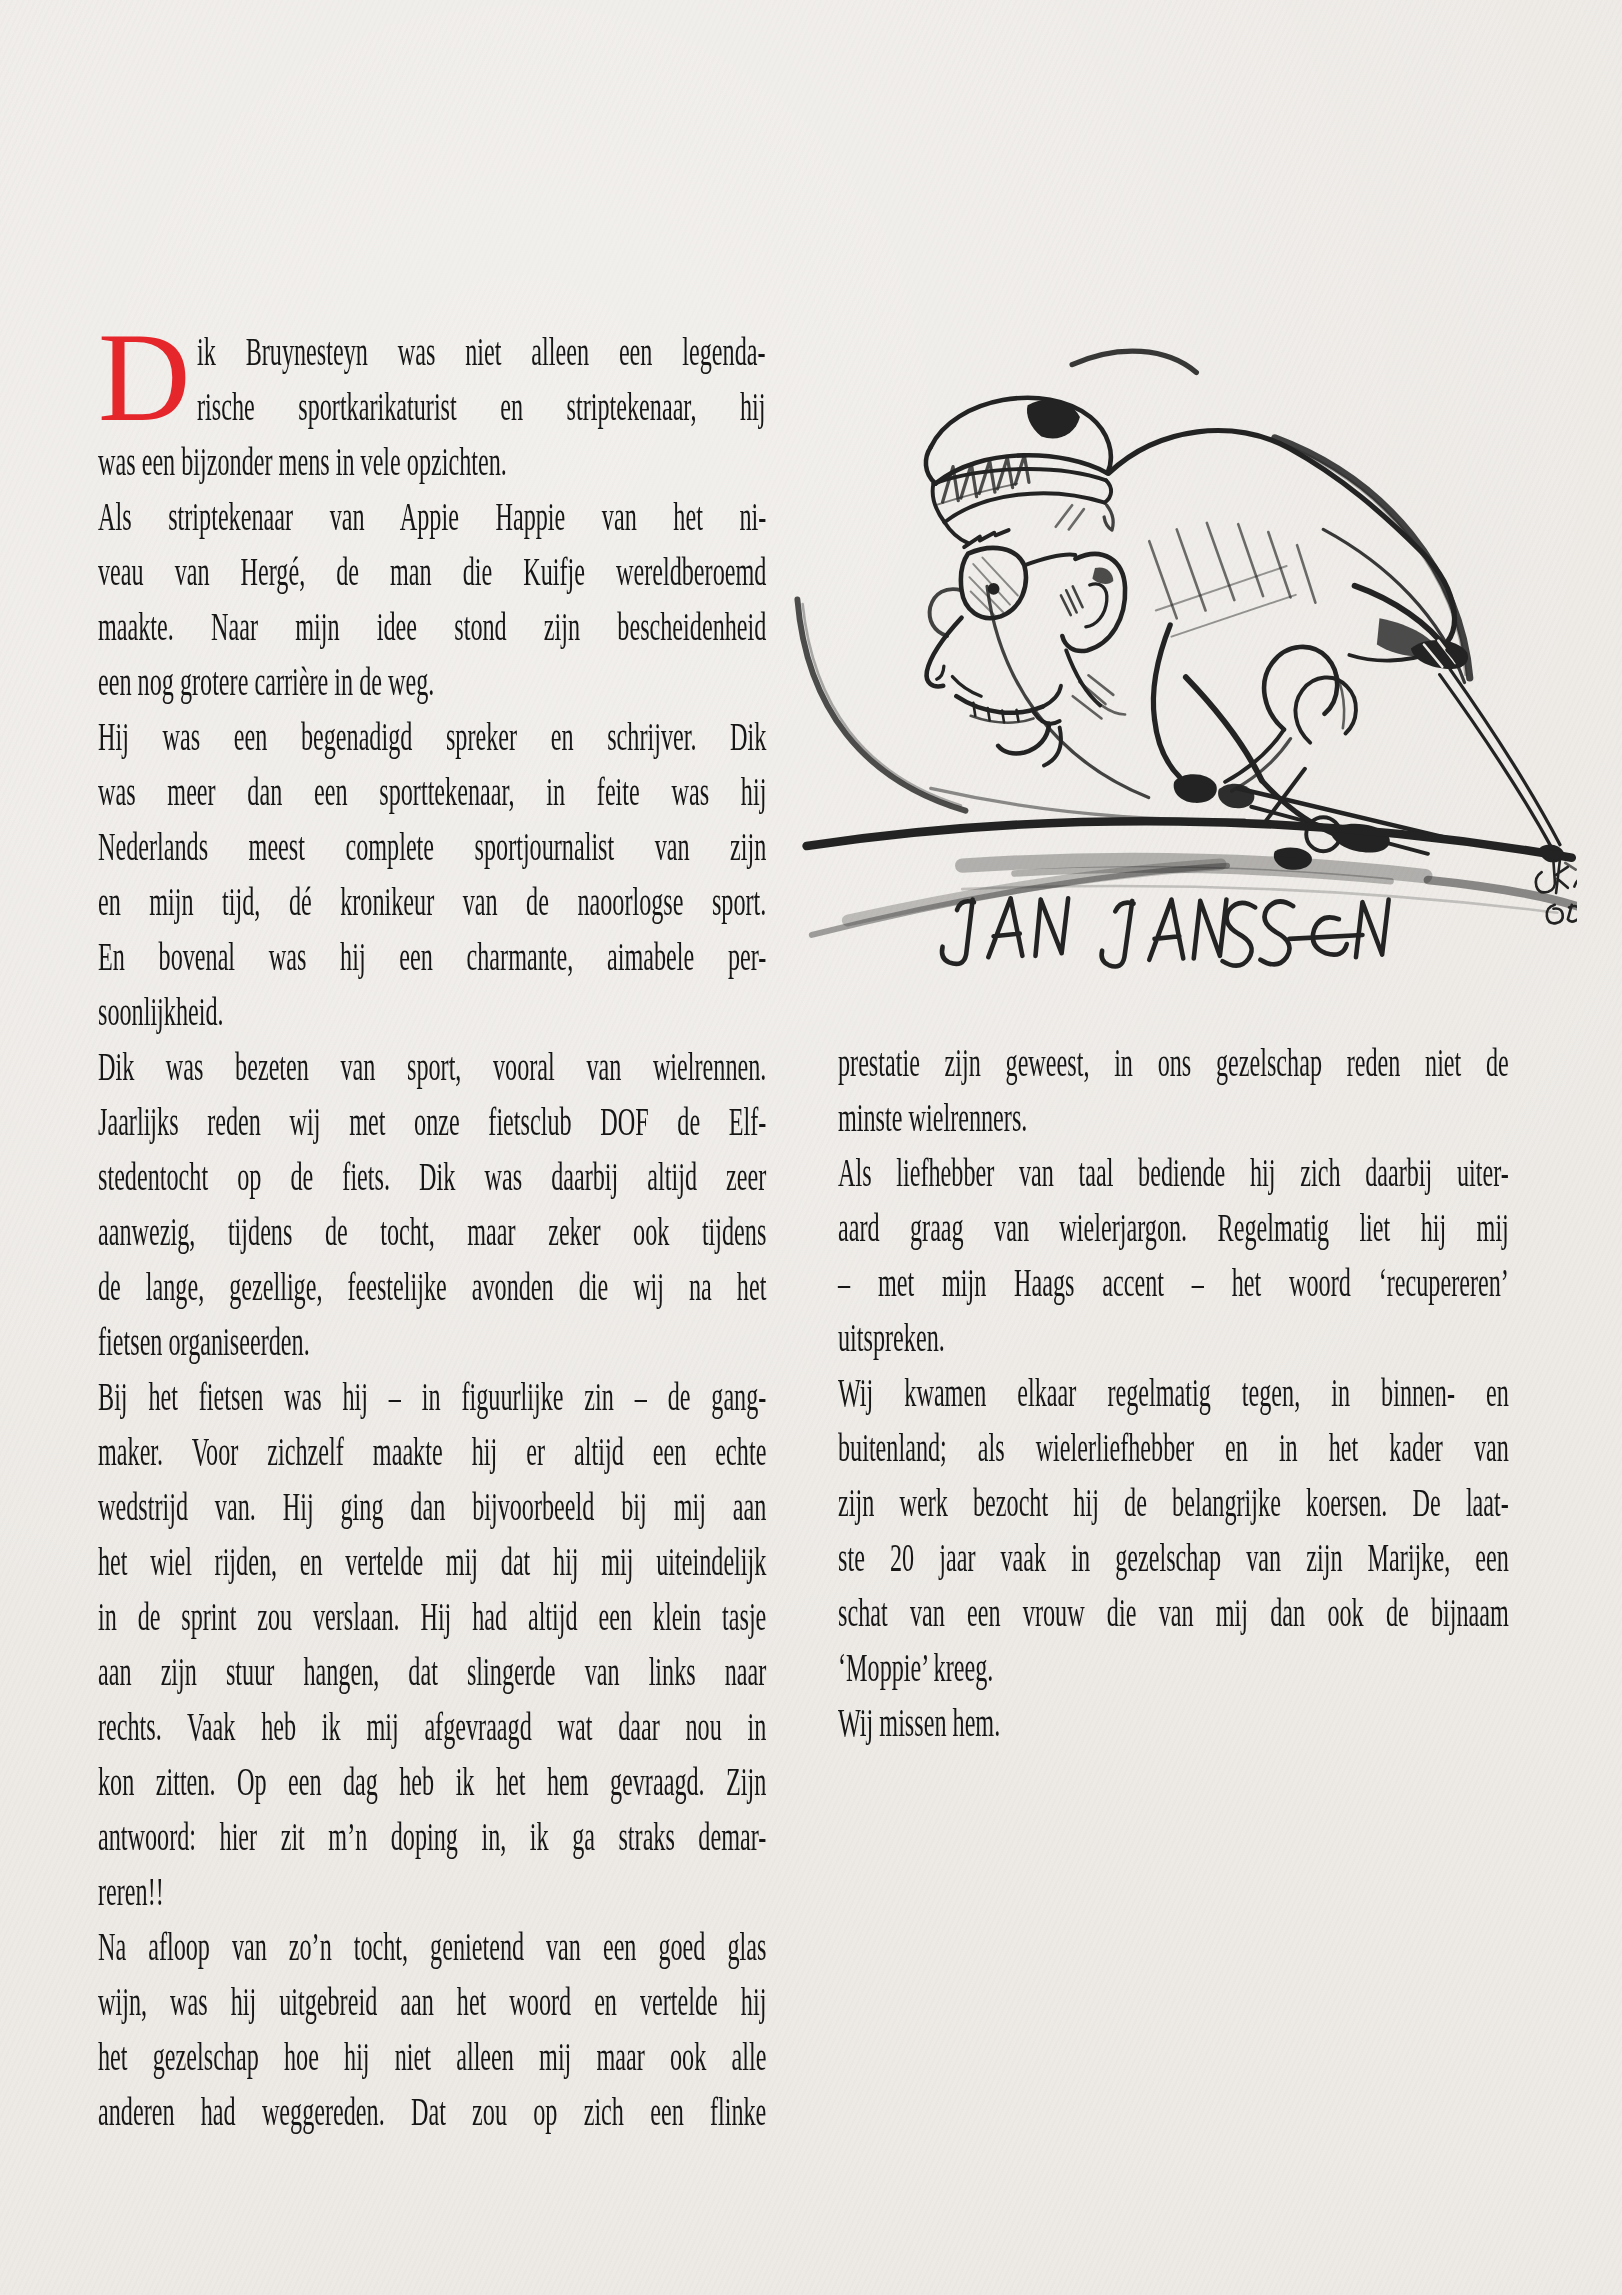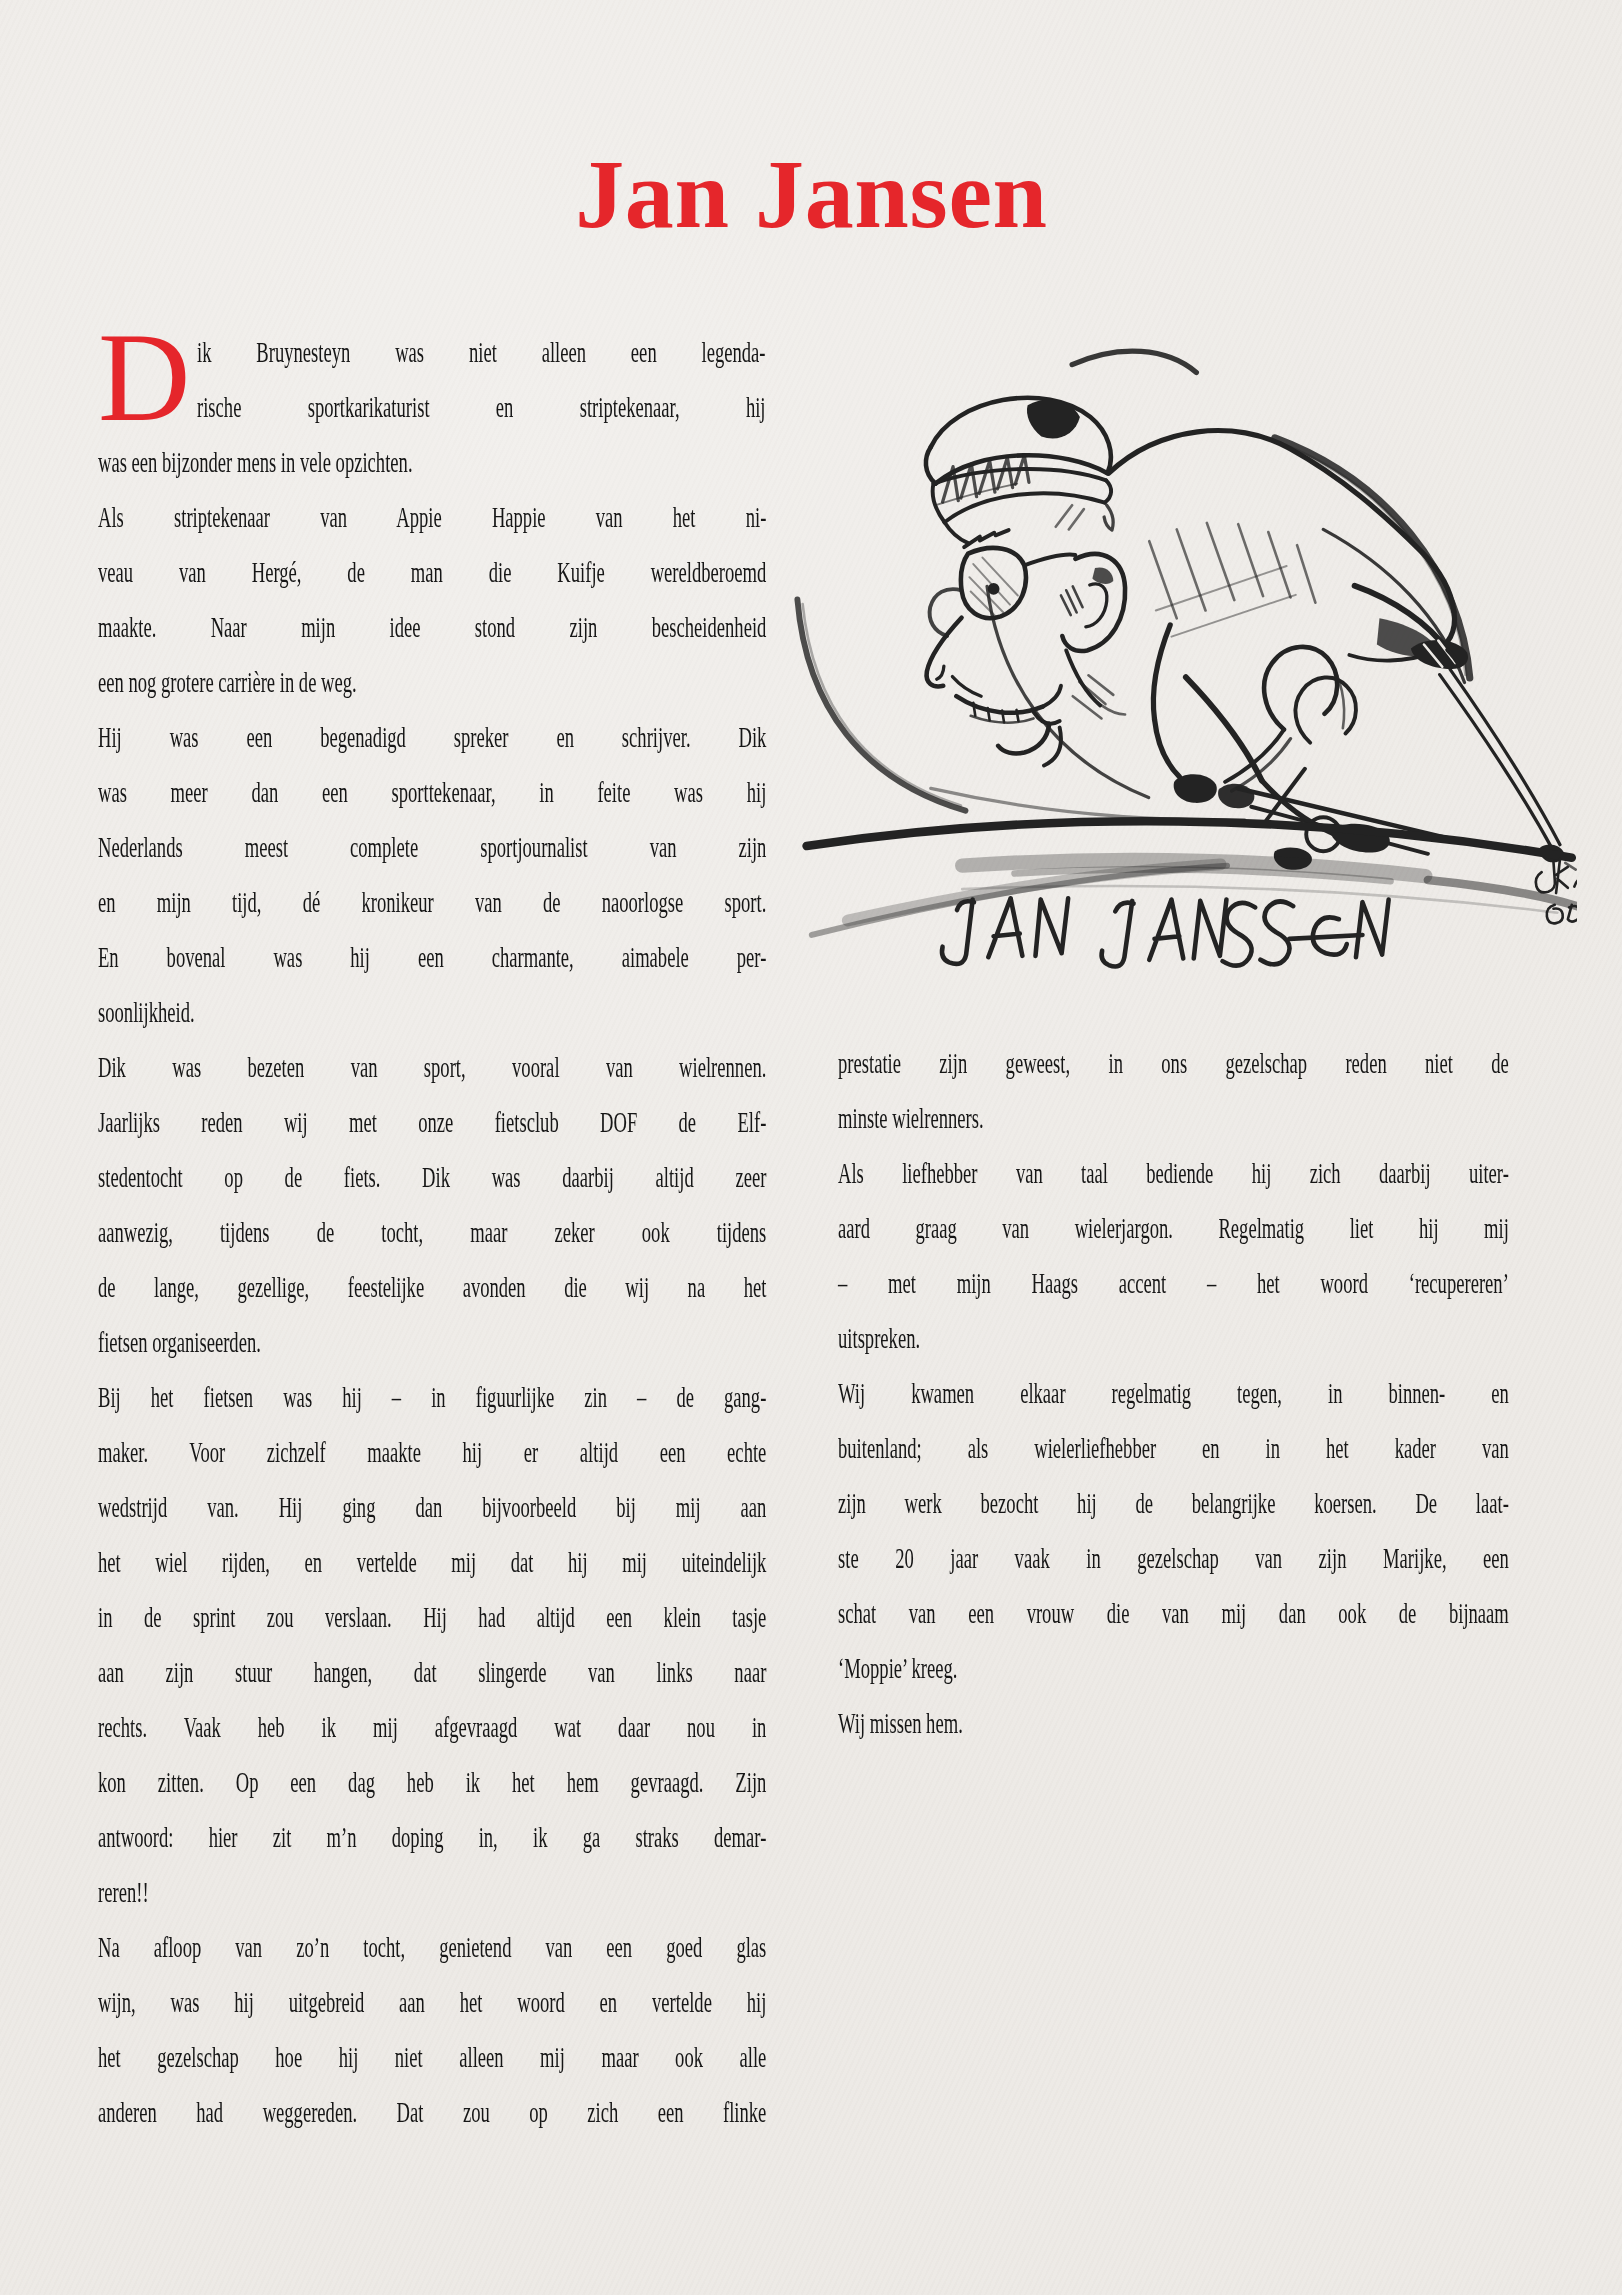--- a/index.html
+++ b/index.html
@@ -21,21 +21,21 @@
     position:absolute;left:0;top:76px;width:100%;
     text-align:center;font-weight:bold;
     font-size:98px;line-height:105px;
     color:#e5262b;letter-spacing:0.7px;
   }
   .dropcap{
     position:absolute;left:98px;top:313px;
     font-size:128px;line-height:128px;
     color:#e5262b;
   }
-  .col{position:absolute;font-size:30px;line-height:55px;}
+  .col{position:absolute;font-size:39px;line-height:55px;}
   .col .line{
     height:55px;overflow:visible;
     transform:scaleX(0.62);transform-origin:0 50%;
   }
   .col-left{left:98px;top:324px;}
   .col-left .line{width:1078px;}
   .col-right{left:838px;top:1035px;}
   .col-right .line{width:1082px;}
   .col .line.j{text-align:justify;text-align-last:justify;}
   .col-left .line.indent{margin-left:99px;width:917px;}
@@ -43,21 +43,20 @@
   .figure svg{display:block;width:100%;height:100%;}
   .ink{stroke:#232323;fill:none;stroke-linecap:round;stroke-linejoin:round;}
   .fill{fill:#232323;stroke:none;}
   .sr{position:absolute;width:0.7px;height:0.7px;overflow:hidden;clip-path:inset(50%);white-space:nowrap;}
 </style>
 </head>
 <body>
 
 <div class="page">
 
-  <h1 class="title">Jan Jansen</h1>
 
   <span class="dropcap">D</span>
 
   <div class="col col-left">
       <div class="line j indent">ik Bruynesteyn was niet alleen een legenda-</div>
       <div class="line j indent">rische sportkarikaturist en striptekenaar, hij</div>
       <div class="line">was een bijzonder mens in vele opzichten.</div>
       <div class="line j">Als striptekenaar van Appie Happie van het ni-</div>
       <div class="line j">veau van Hergé, de man die Kuifje wereldberoemd</div>
       <div class="line j">maakte. Naar mijn idee stond zijn bescheidenheid</div>

